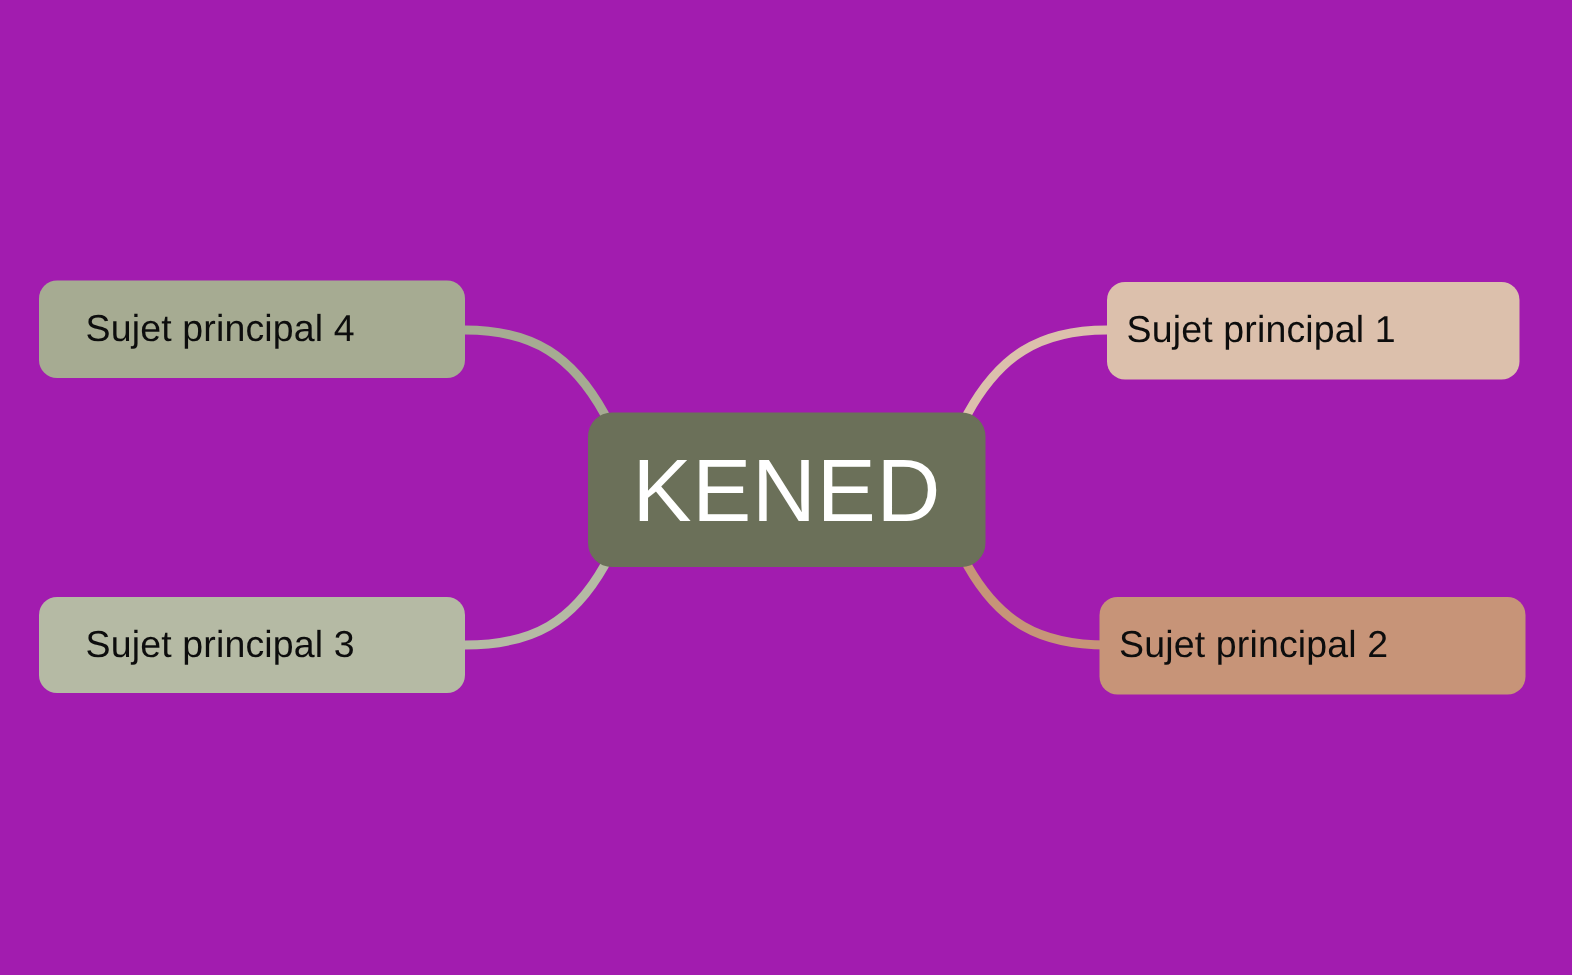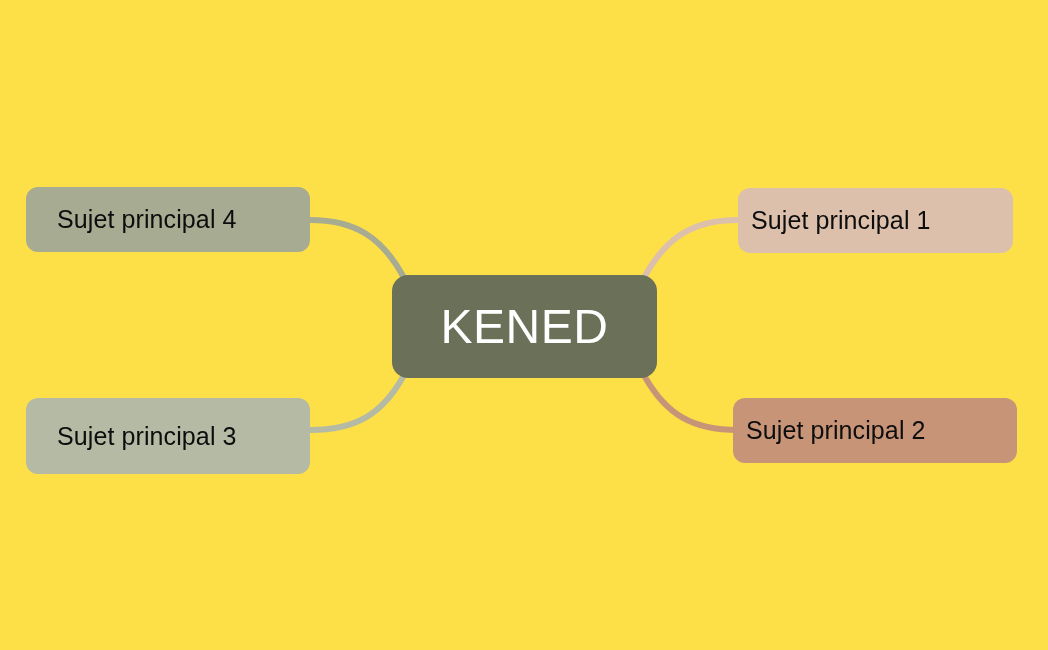--- a/index.html
+++ b/index.html
@@ -10,21 +10,21 @@
     width: 1048px;
     height: 650px;
     overflow: hidden;
     background: #fce5d5;
     font-family: "Liberation Sans", sans-serif;
   }
   #canvas {
     position: relative;
     width: 1048px;
     height: 650px;
-    background: #fde047;
+    background: #a21caf;
     text-decoration: underline;
   }
   #connectors {
     position: absolute;
     left: 0;
     top: 0;
     width: 1048px;
     height: 650px;
     pointer-events: none;
   }
@@ -53,21 +53,21 @@
     left: 392px;
     top: 275px;
     width: 265px;
     height: 103px;
     border-radius: 16px;
     background: #6b7059;
     color: #ffffff;
     display: flex;
     align-items: center;
     justify-content: center;
-    font-size: 48px;
+    font-size: 59px;
     font-weight: 400;
     letter-spacing: 0.5px;
   }
   #node-1 {
     left: 738px;
     top: 188px;
     width: 275px;
     height: 65px;
     background: #dcc0ac;
   }
@@ -75,21 +75,21 @@
     left: 733px;
     top: 398px;
     width: 284px;
     height: 65px;
     background: #c79478;
   }
   #node-3 {
     left: 26px;
     top: 398px;
     width: 284px;
-    height: 76px;
+    height: 64px;
     background: #b5baa4;
   }
   #node-4 {
     left: 26px;
     top: 187px;
     width: 284px;
     height: 65px;
     background: #a6ab92;
   }
 </style>

